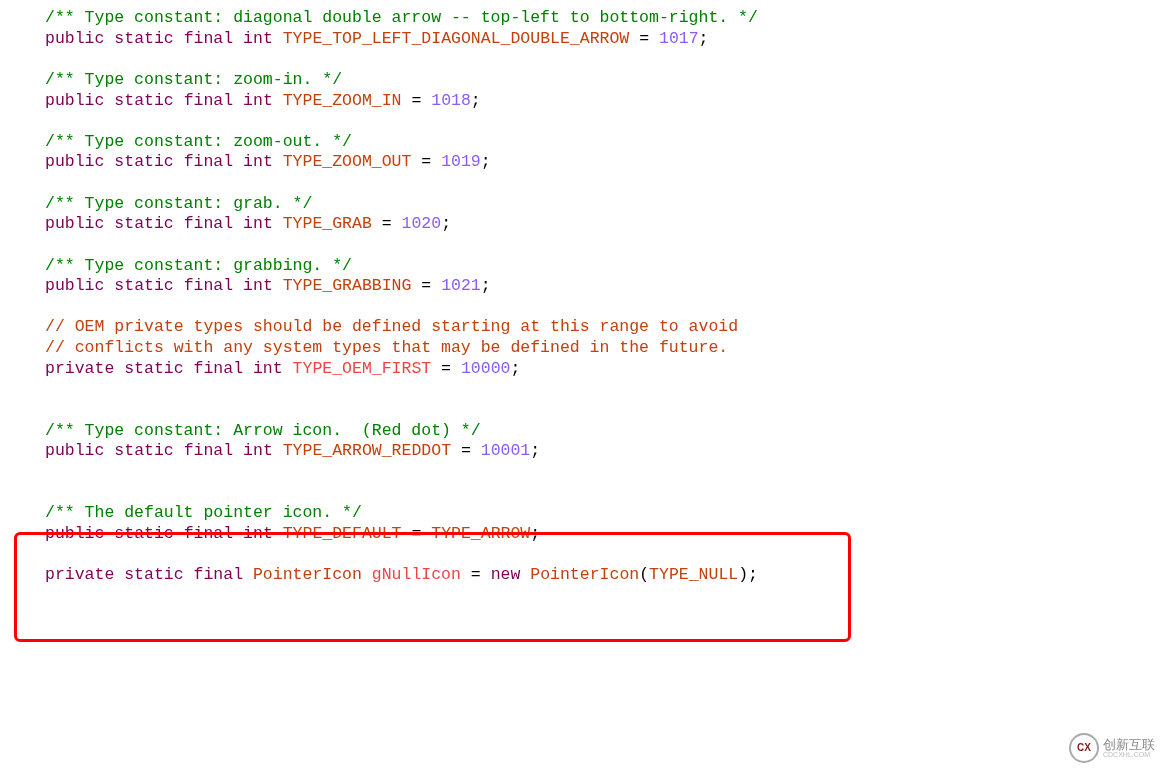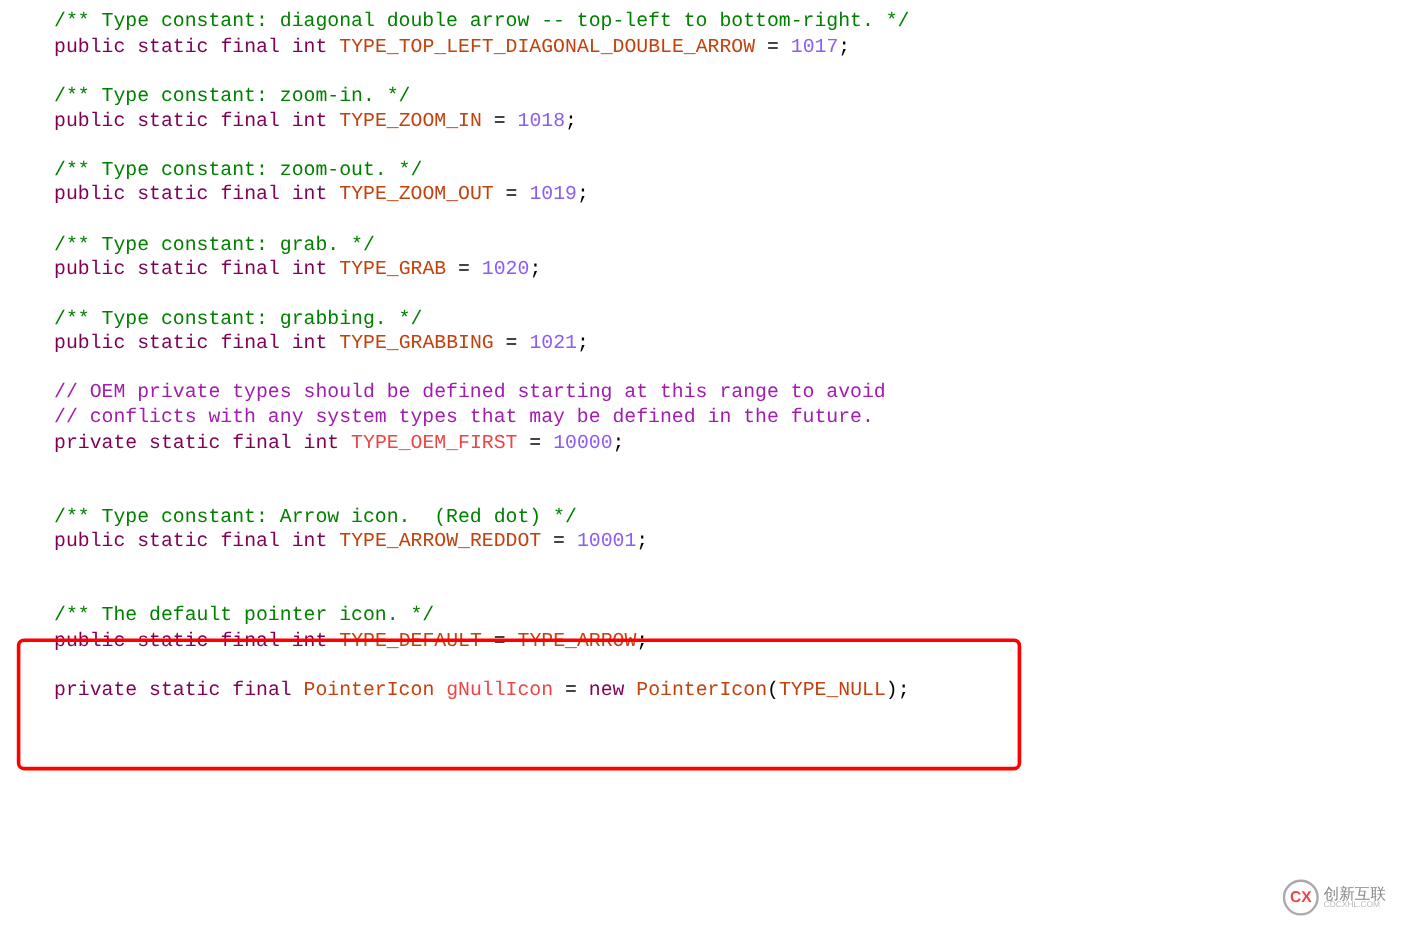--- a/index.html
+++ b/index.html
@@ -13,21 +13,21 @@
     width: 1171px;
     height: 781px;
     overflow: hidden;
   }
   .code-container {
     padding: 8px 0 8px 30px;
     white-space: pre;
     margin-left: 15px;
   }
   .comment-doc { color: #008000; }
-  .comment-line { color: #a21caf; }
+  .comment-line { color: #c2410c; }
   .keyword { color: #7f0055; font-weight: normal; }
   .identifier { color: #c2410c; }
   .identifier-darkred { color: #ef4444; }
   .number { color: #8b5cf6; }
   .punct { color: #000000; }
   .highlight-box {
     position: absolute;
     border: 3px solid #ff0000;
     border-radius: 6px;
     left: 14px;
@@ -49,22 +49,22 @@
   }
   .watermark .circle {
     width: 26px;
     height: 26px;
     border: 2px solid #aaa;
     border-radius: 50%;
     display: flex;
     align-items: center;
     justify-content: center;
     font-weight: bold;
-    color: #ef4444;
-    font-size:13px;
+    color: #7f1d1d;
+    font-size:10px;
   }
   .wm-text { font-size: 13px; line-height:1;}
   .wm-sub { font-size: 7px; color:#bbb; line-height:1;}
 </style>
 </head>
 <body>
 
 <div class="code-container" id="code-root"><div><span class="comment-doc">/** Type constant: diagonal double arrow -- top-left to bottom-right. */</span></div><div><span class="keyword">public</span> <span class="keyword">static</span> <span class="keyword">final</span> <span class="keyword">int</span> <span class="identifier">TYPE_TOP_LEFT_DIAGONAL_DOUBLE_ARROW</span><span class="punct"> = </span><span class="number">1017</span><span class="punct">;</span></div><div>&nbsp;</div><div><span class="comment-doc">/** Type constant: zoom-in. */</span></div><div><span class="keyword">public</span> <span class="keyword">static</span> <span class="keyword">final</span> <span class="keyword">int</span> <span class="identifier">TYPE_ZOOM_IN</span><span class="punct"> = </span><span class="number">1018</span><span class="punct">;</span></div><div>&nbsp;</div><div><span class="comment-doc">/** Type constant: zoom-out. */</span></div><div><span class="keyword">public</span> <span class="keyword">static</span> <span class="keyword">final</span> <span class="keyword">int</span> <span class="identifier">TYPE_ZOOM_OUT</span><span class="punct"> = </span><span class="number">1019</span><span class="punct">;</span></div><div>&nbsp;</div><div><span class="comment-doc">/** Type constant: grab. */</span></div><div><span class="keyword">public</span> <span class="keyword">static</span> <span class="keyword">final</span> <span class="keyword">int</span> <span class="identifier">TYPE_GRAB</span><span class="punct"> = </span><span class="number">1020</span><span class="punct">;</span></div><div>&nbsp;</div><div><span class="comment-doc">/** Type constant: grabbing. */</span></div><div><span class="keyword">public</span> <span class="keyword">static</span> <span class="keyword">final</span> <span class="keyword">int</span> <span class="identifier">TYPE_GRABBING</span><span class="punct"> = </span><span class="number">1021</span><span class="punct">;</span></div><div>&nbsp;</div><div><span class="comment-line">// OEM private types should be defined starting at this range to avoid</span></div><div><span class="comment-line">// conflicts with any system types that may be defined in the future.</span></div><div><span class="keyword">private</span> <span class="keyword">static</span> <span class="keyword">final</span> <span class="keyword">int</span> <span class="identifier-darkred">TYPE_OEM_FIRST</span><span class="punct"> = </span><span class="number">10000</span><span class="punct">;</span></div><div>&nbsp;</div><div>&nbsp;</div><div><span class="comment-doc">/** Type constant: Arrow icon.  (Red dot) */</span></div><div><span class="keyword">public</span> <span class="keyword">static</span> <span class="keyword">final</span> <span class="keyword">int</span> <span class="identifier">TYPE_ARROW_REDDOT</span><span class="punct"> = </span><span class="number">10001</span><span class="punct">;</span></div><div>&nbsp;</div><div>&nbsp;</div><div><span class="comment-doc">/** The default pointer icon. */</span></div><div><span class="keyword">public</span> <span class="keyword">static</span> <span class="keyword">final</span> <span class="keyword">int</span> <span class="identifier">TYPE_DEFAULT</span><span class="punct"> = </span><span class="identifier">TYPE_ARROW</span><span class="punct">;</span></div><div>&nbsp;</div><div><span class="keyword">private</span> <span class="keyword">static</span> <span class="keyword">final</span> <span class="identifier">PointerIcon</span> <span class="identifier-darkred">gNullIcon</span><span class="punct"> = </span><span class="keyword">new</span> <span class="identifier">PointerIcon</span><span class="punct">(</span><span class="identifier">TYPE_NULL</span><span class="punct">);</span></div></div>
 
 <div class="highlight-box"></div>

